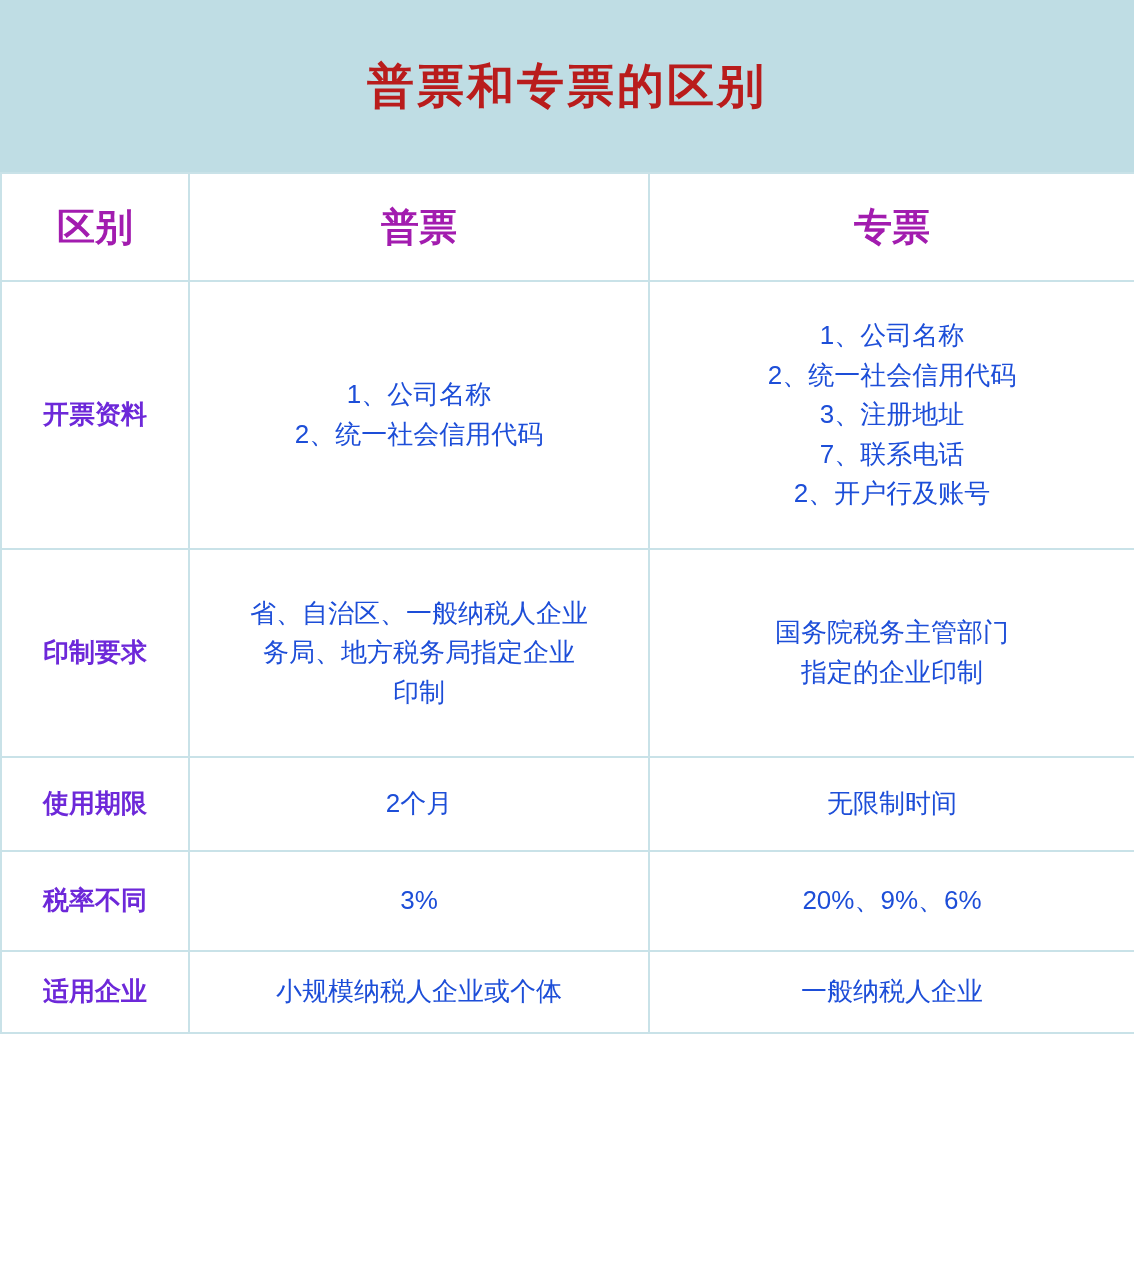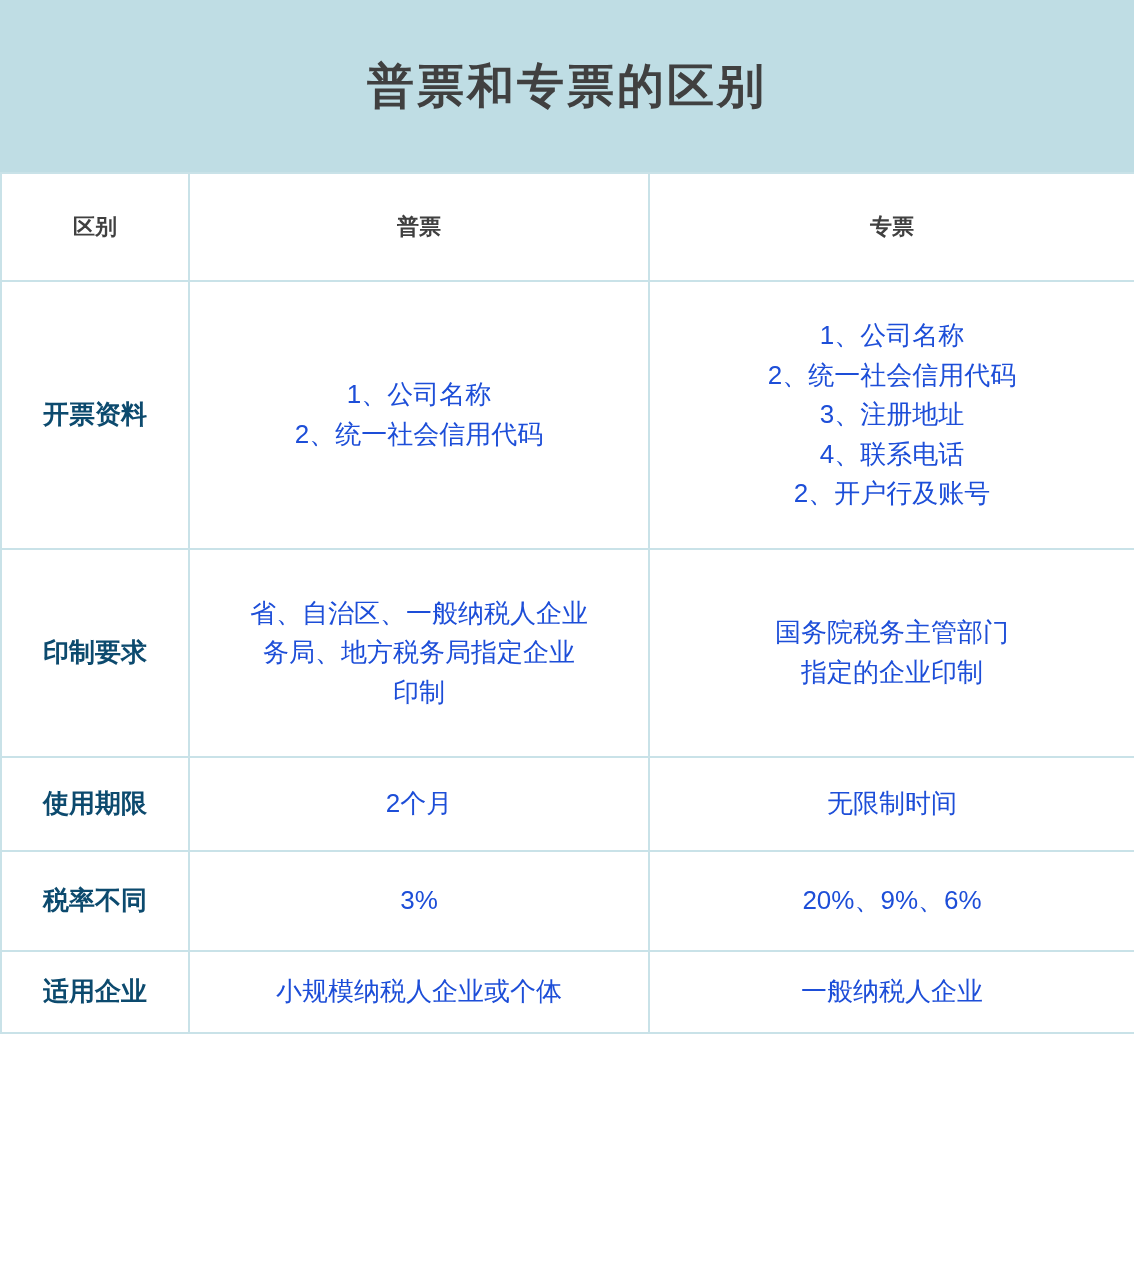--- a/index.html
+++ b/index.html
@@ -27,49 +27,49 @@
     background: #bfdde4;
     display: flex;
     align-items: center;
     justify-content: center;
     box-sizing: border-box;
   }
   .title-text {
     font-size: 47px;
     font-weight: bold;
     letter-spacing: 3px;
-    color: #404040;
+    color: #b91c1c;
     text-align: center;
   }
   table.diff-table {
     width: 100%;
     border-collapse: collapse;
     table-layout: fixed;
   }
   table.diff-table col.c1 { width: 188px; }
   table.diff-table col.c2 { width: 460px; }
   table.diff-table col.c3 { width: 486px; }
 
   table.diff-table td {
     border: 2px solid #c9e2e8;
     text-align: center;
     vertical-align: middle;
     padding: 10px 12px;
     box-sizing: border-box;
   }
   table.diff-table tr.header-row td {
-    font-size: 22px;
+    font-size: 38px;
     font-weight: bold;
     height: 108px;
-    color: #404040;
+    color: #a21caf;
   }
   td.row-label {
     font-size: 26px;
     font-weight: bold;
-    color: #0c4a6e;
+    color: #6d28d9;
     line-height: 1.3;
   }
   td.cell {
     font-size: 26px;
     font-weight: normal;
     color: #1d4ed8;
     line-height: 1.52;
   }
   .cell-line { display: block; }
   tr.r-kaipiao td { height: 268px; }
@@ -105,21 +105,21 @@
       <tr class="r-kaipiao">
         <td class="row-label">开票资料</td>
         <td class="cell">
           <span class="cell-line">1、公司名称</span>
           <span class="cell-line">2、统一社会信用代码</span>
         </td>
         <td class="cell">
           <span class="cell-line">1、公司名称</span>
           <span class="cell-line">2、统一社会信用代码</span>
           <span class="cell-line">3、注册地址</span>
-          <span class="cell-line">4、联系电话</span>
+          <span class="cell-line">7、联系电话</span>
           <span class="cell-line">2、开户行及账号</span>
         </td>
       </tr>
 
       <tr class="r-yinzhi">
         <td class="row-label">印制要求</td>
         <td class="cell">
           <span class="cell-line">省、自治区、一般纳税人企业</span>
           <span class="cell-line">务局、地方税务局指定企业</span>
           <span class="cell-line">印制</span>

